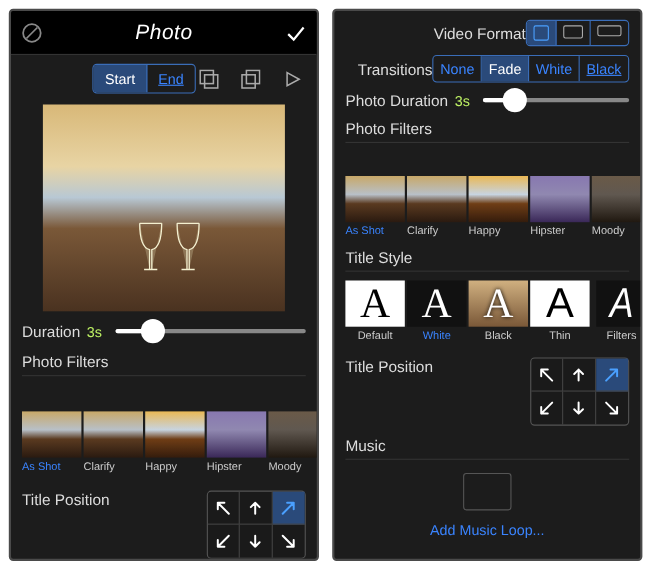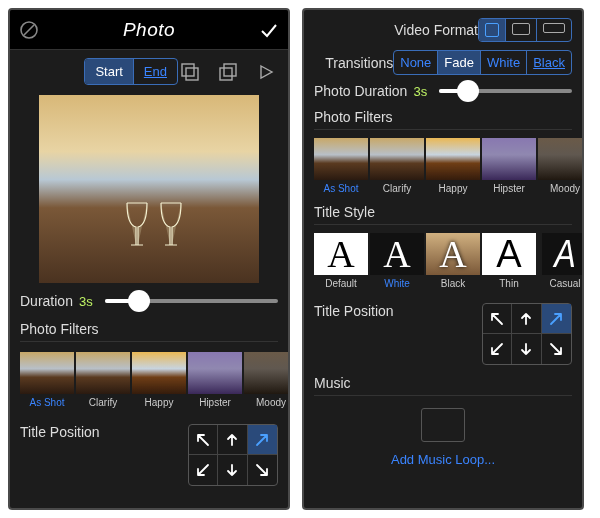--- a/index.html
+++ b/index.html
@@ -59,21 +59,21 @@
     flex:1; height:4px; background:#888; border-radius:2px; position:relative; margin-left:4px;
   }
   .slider .fill { position:absolute; left:0; top:0; bottom:0; background:#fff; border-radius:2px; }
   .slider .thumb {
     position:absolute; top:50%; width:22px; height:22px; background:#fff;
     border-radius:50%; transform:translate(-50%,-50%);
   }
   .section-label { color:#ddd; font-size:14px; padding-bottom:4px; border-bottom:1px solid #333; margin-top:2px; }
   .filters { display:flex; gap:2px; }
   .filter {
-    width:54px; text-align:center; cursor:pointer;
+    width:54px; text-align:left; cursor:pointer;margin-top:22px;
   }
   .filter .thumb-img {
     width:54px; height:42px;
     background: linear-gradient(to bottom,#c8a868 0%,#b8c0c8 40%,#5a3a20 60%,#2a1a10 100%);
   }
   .filter.f-hipster .thumb-img { background: linear-gradient(to bottom,#8878b0 0%,#9088b0 40%,#3a2858 100%); }
   .filter.f-moody .thumb-img { background: linear-gradient(to bottom,#6a5a48 0%,#605850 40%,#201810 100%); }
   .filter.f-happy .thumb-img { filter: saturate(1.4) brightness(1.1); }
   .filter .fname { font-size:10px; color:#ccc; padding-top:3px; display:block; }
   .filter.active .fname { color:#3a84ff; }
@@ -320,21 +320,21 @@
         <div class="ts ts-black">
           <div class="sw">A</div>
           <span class="tname">Black</span>
         </div>
         <div class="ts ts-thin">
           <div class="sw">A</div>
           <span class="tname">Thin</span>
         </div>
         <div class="ts ts-casual">
           <div class="sw">A</div>
-          <span class="tname">Casual</span>
+          <span class="tname">Filters</span>
         </div>
       </div>
 
     <div class="tp-row">
       <span class="label">Title Position</span>
       <div class="tp-grid">
           <div class="tp-cell">
             <svg width="18" height="18" viewBox="0 0 18 18" fill="none" stroke-width="1.8" stroke-linecap="round">
               <path d="M14 14 L4 4 M4 4 H10 M4 4 V10"></path>
             </svg>

